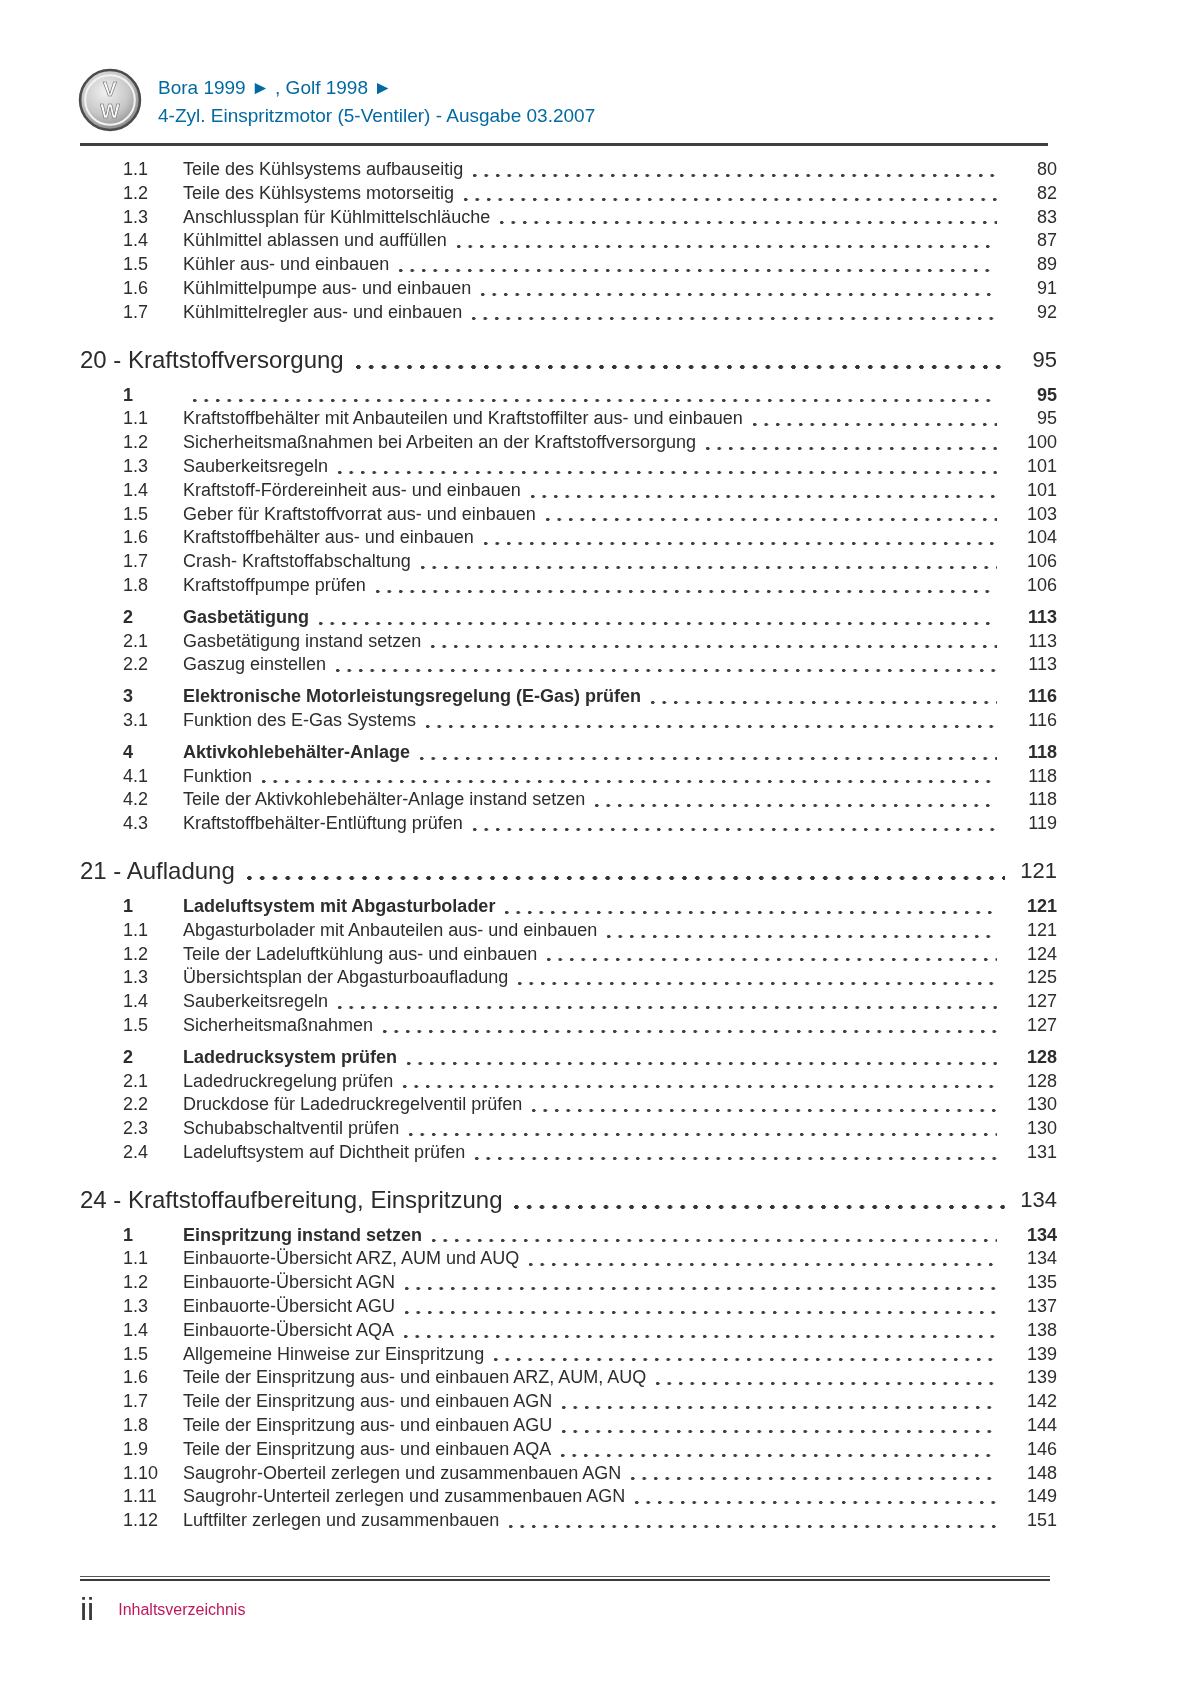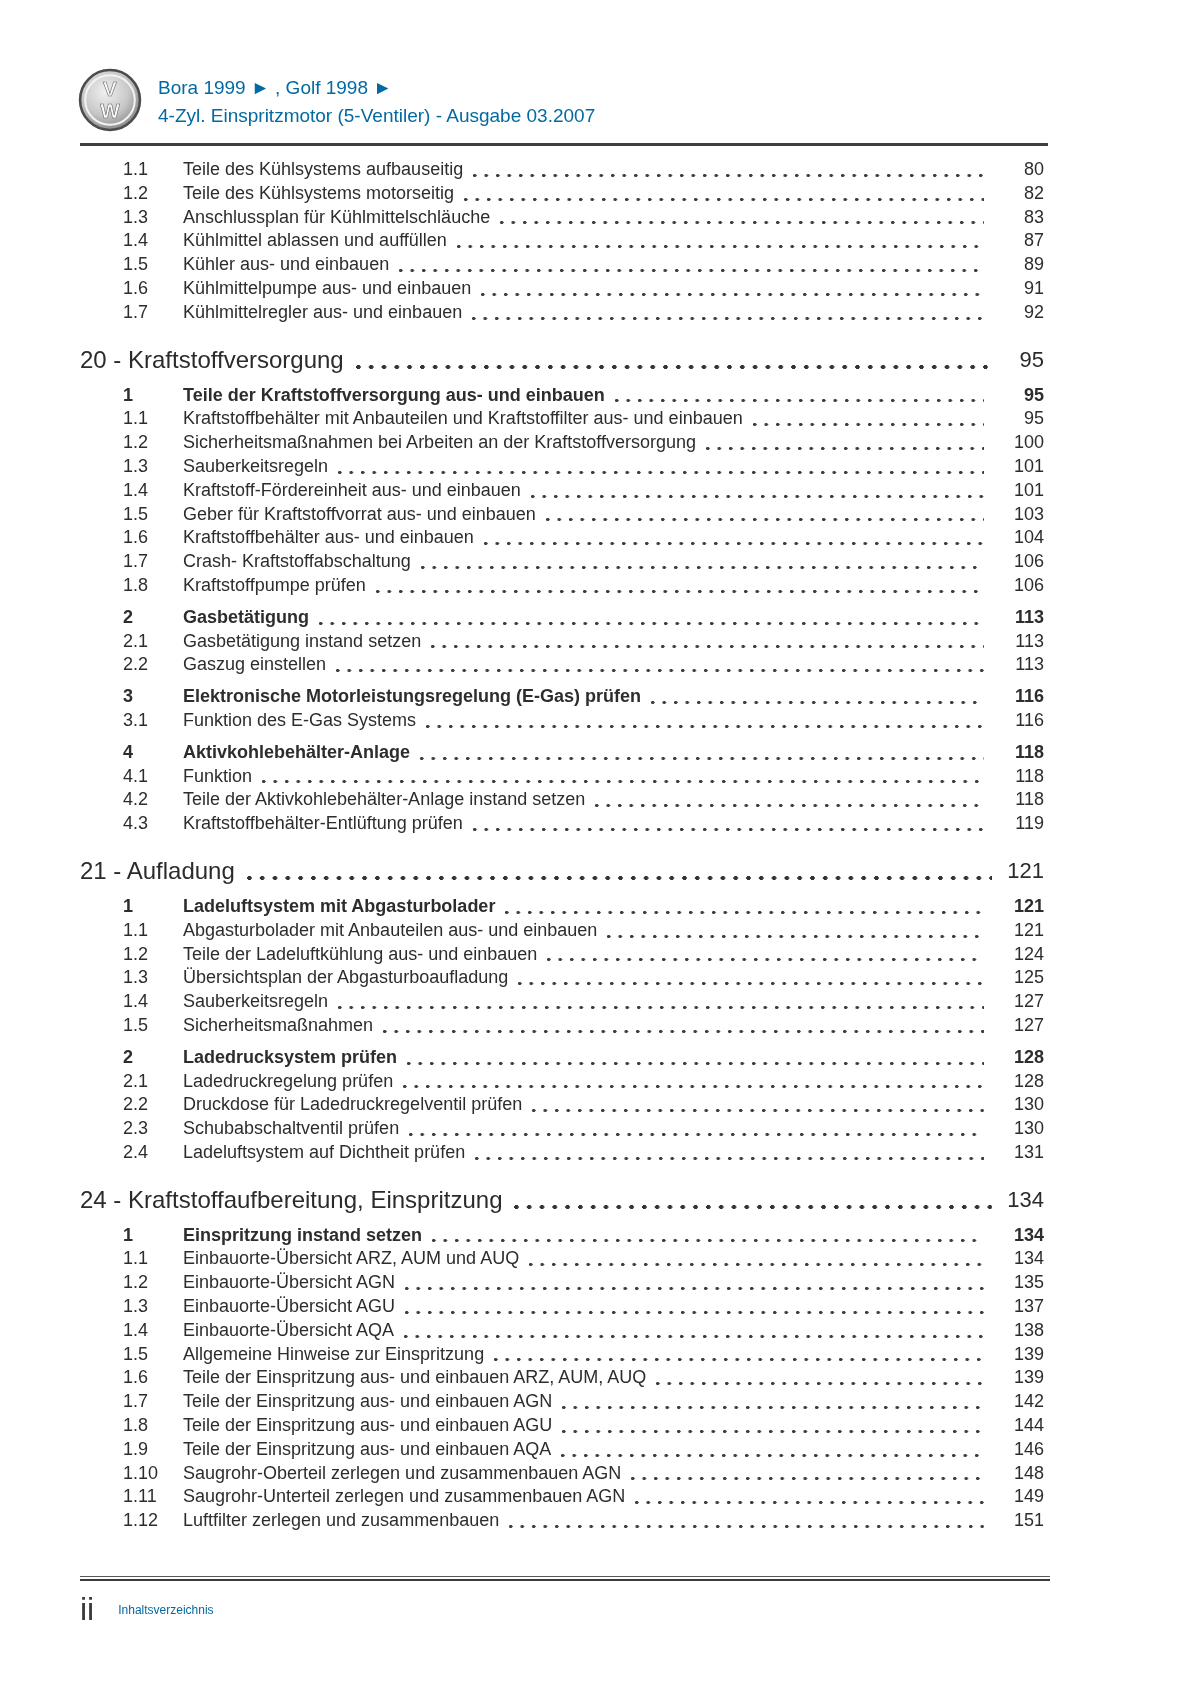--- a/index.html
+++ b/index.html
@@ -13,21 +13,21 @@
   }
   .page { position:absolute; inset:0; background:#fff; }
 
   
   .header { position:absolute; top:68px; left:78px; display:flex; gap:16px; align-items:flex-start; }
   .logo { width:64px; height:64px; flex:none; }
   .titles { padding-top:6px; font-size:19px; line-height:28px; color:#0369a1; }
   .header-rule { position:absolute; left:80px; right:142px; top:143px; height:3px; background:#3f3f3f; }
 
   
-  .toc { position:absolute; left:80px; right:146px; top:158px; }
+  .toc { position:absolute; left:80px; right:133px; top:158px; }
   .toc-row { display:flex; padding-left:43px; font-size:18px; line-height:23.8px; }
   .toc-row .num { width:60px; flex:none; }
   .toc-row .title { flex:none; white-space:nowrap; }
   .leader {
     flex:1; min-width:28px; align-self:flex-end;
     height:5px; margin:0 10px 4px 10px;
     background-image: radial-gradient(circle at 1.8px 2.5px, #3d3d3d 1.5px, transparent 1.9px);
     background-size:11.5px 5px; background-repeat:repeat-x;
   }
   .toc-row .pg { flex:none; width:50px; text-align:right; }
@@ -40,21 +40,21 @@
     background-image: radial-gradient(circle at 2.4px 3px, #333 2px, transparent 2.4px);
     background-size:12.8px 6px;
   }
   .chapter-row .chapter-page { flex:none; min-width:50px; text-align:right; font-size:22px; }
 
   
   .footer-rule { position:absolute; left:80px; right:140px; top:1576px; height:5px;
     border-top:1.5px solid #575757; border-bottom:2.5px solid #3a3a3a; }
   .footer { position:absolute; left:80px; top:1592px; display:flex; align-items:center; gap:24px; }
   .footer-ii { font-size:32px; color:#3a3a3a; line-height:1.1; }
-  .footer-label { font-size:12px; color:#0369a1; }
+  .footer-label { font-size:16px; color:#be185d; }
 </style>
 </head>
 <body>
 
 <div class="page">
 
   <header class="header">
     <div class="logo">
       <svg width="64" height="64" viewBox="0 0 62 62" aria-hidden="true">
         <defs>
@@ -122,21 +122,20 @@
         <span class="leader"></span>
         <span class="pg">92</span>
       </div>
       <div class="chapter-row">
         <span class="chapter-title">20 - Kraftstoffversorgung</span>
         <span class="leader"></span>
         <span class="chapter-page">95</span>
       </div>
       <div class="toc-row bold">
         <span class="num">1</span>
-        <span class="title">Teile der Kraftstoffversorgung aus- und einbauen</span>
         <span class="leader"></span>
         <span class="pg">95</span>
       </div>
       <div class="toc-row">
         <span class="num">1.1</span>
         <span class="title">Kraftstoffbehälter mit Anbauteilen und Kraftstoffilter aus- und einbauen</span>
         <span class="leader"></span>
         <span class="pg">95</span>
       </div>
       <div class="toc-row">

